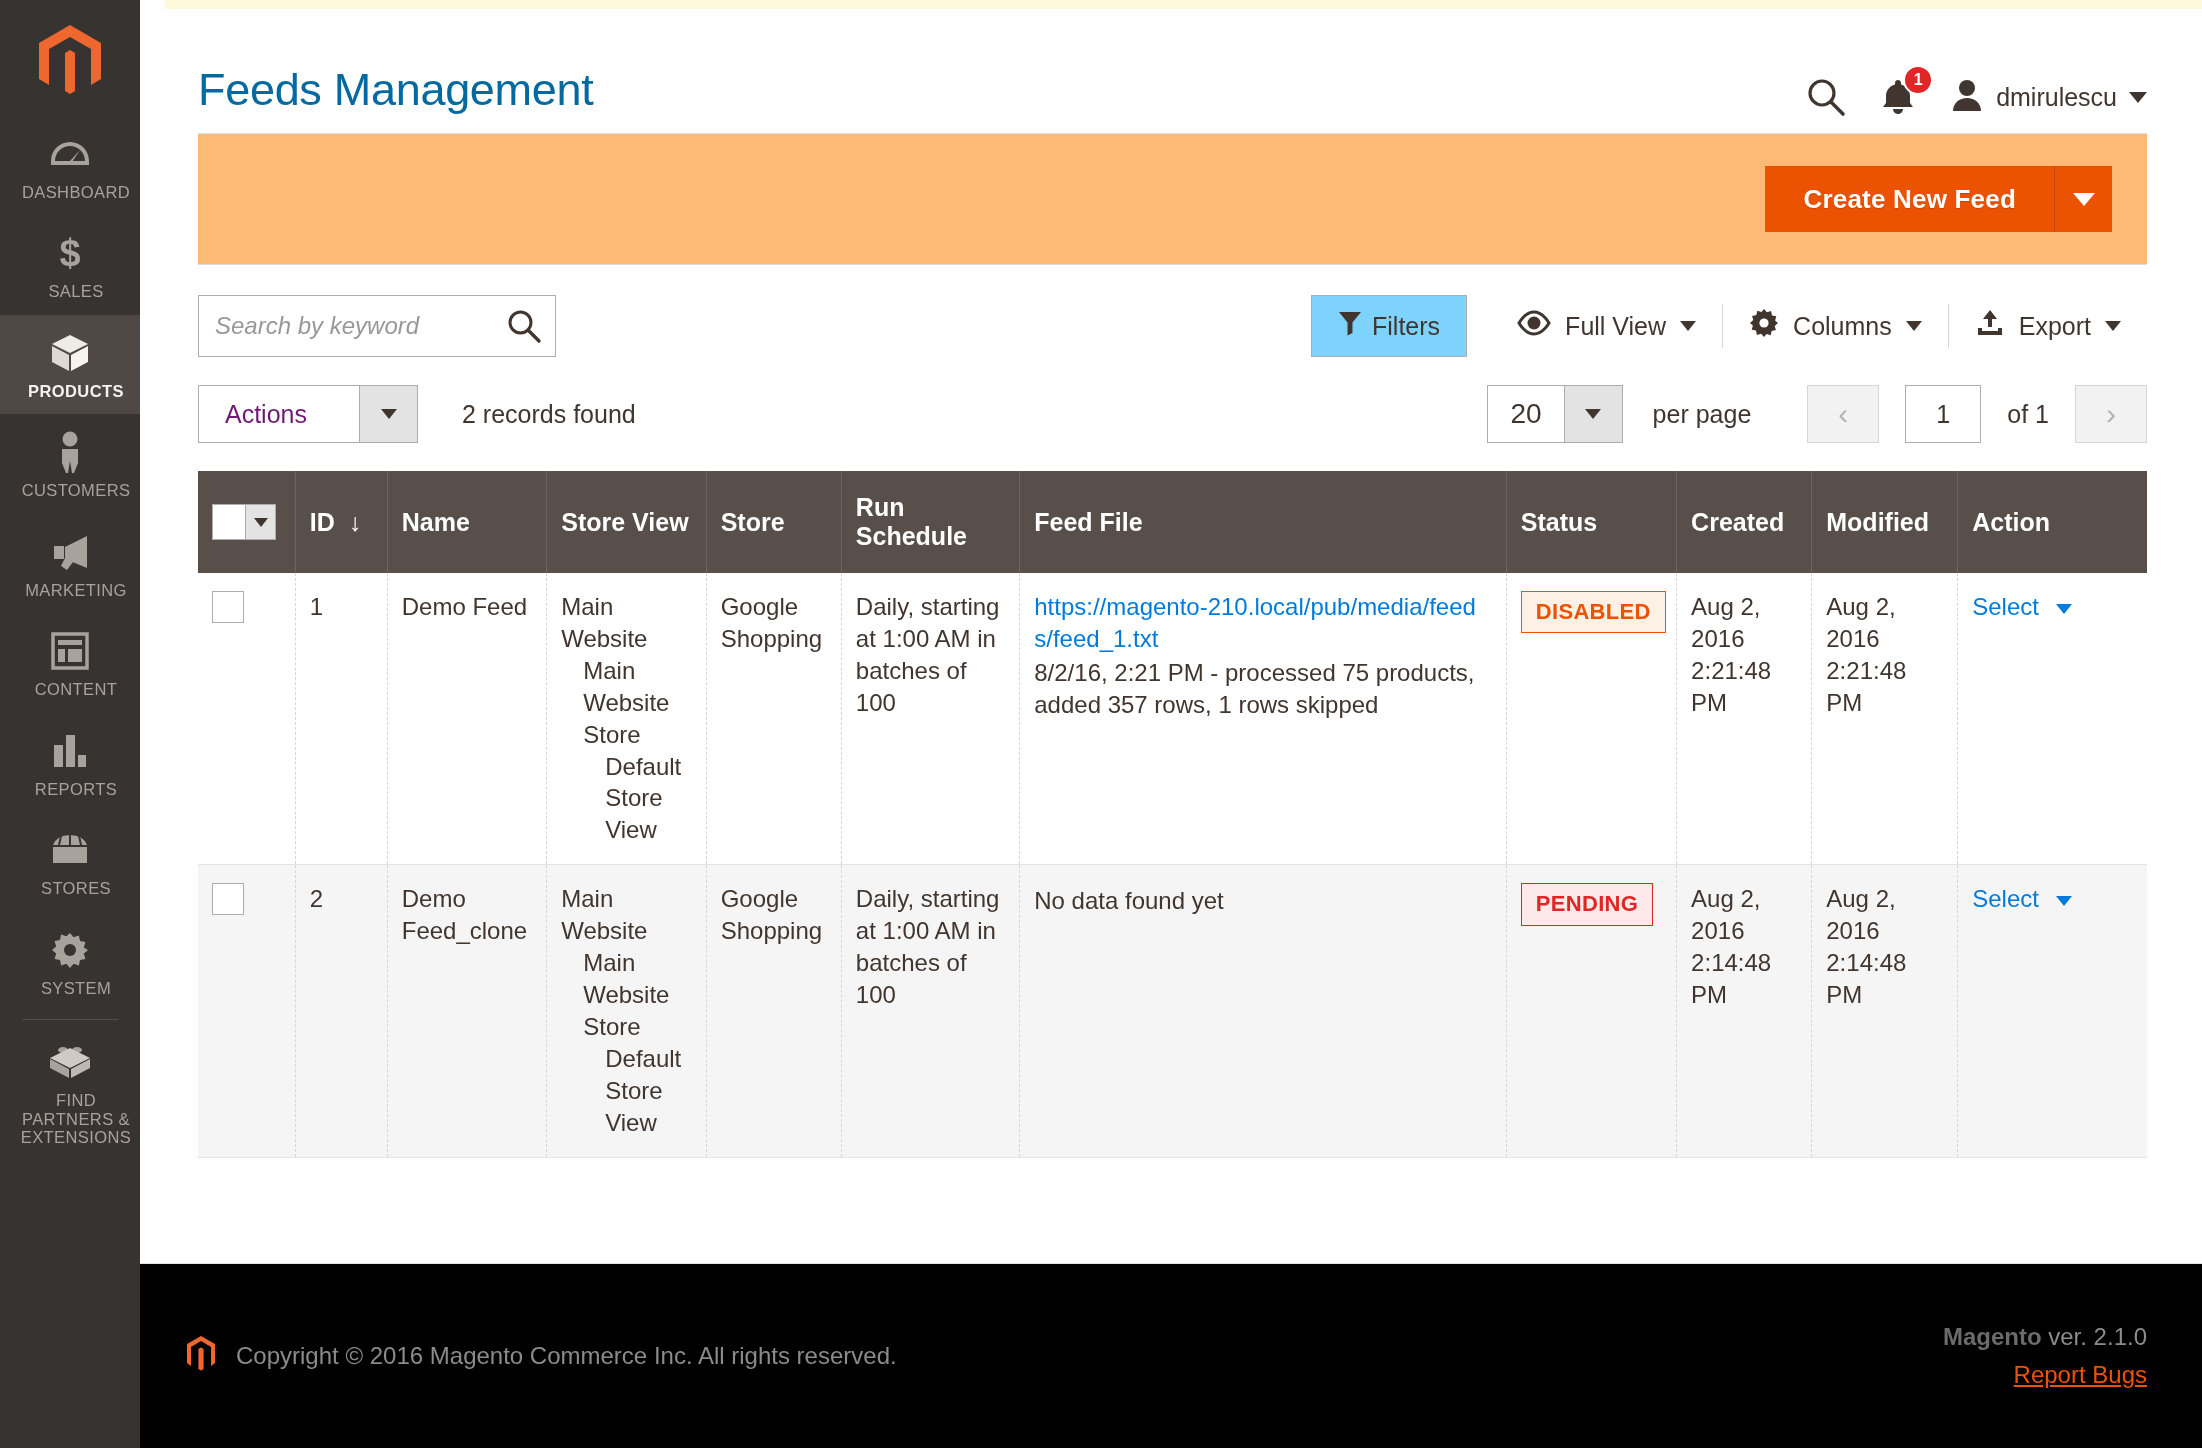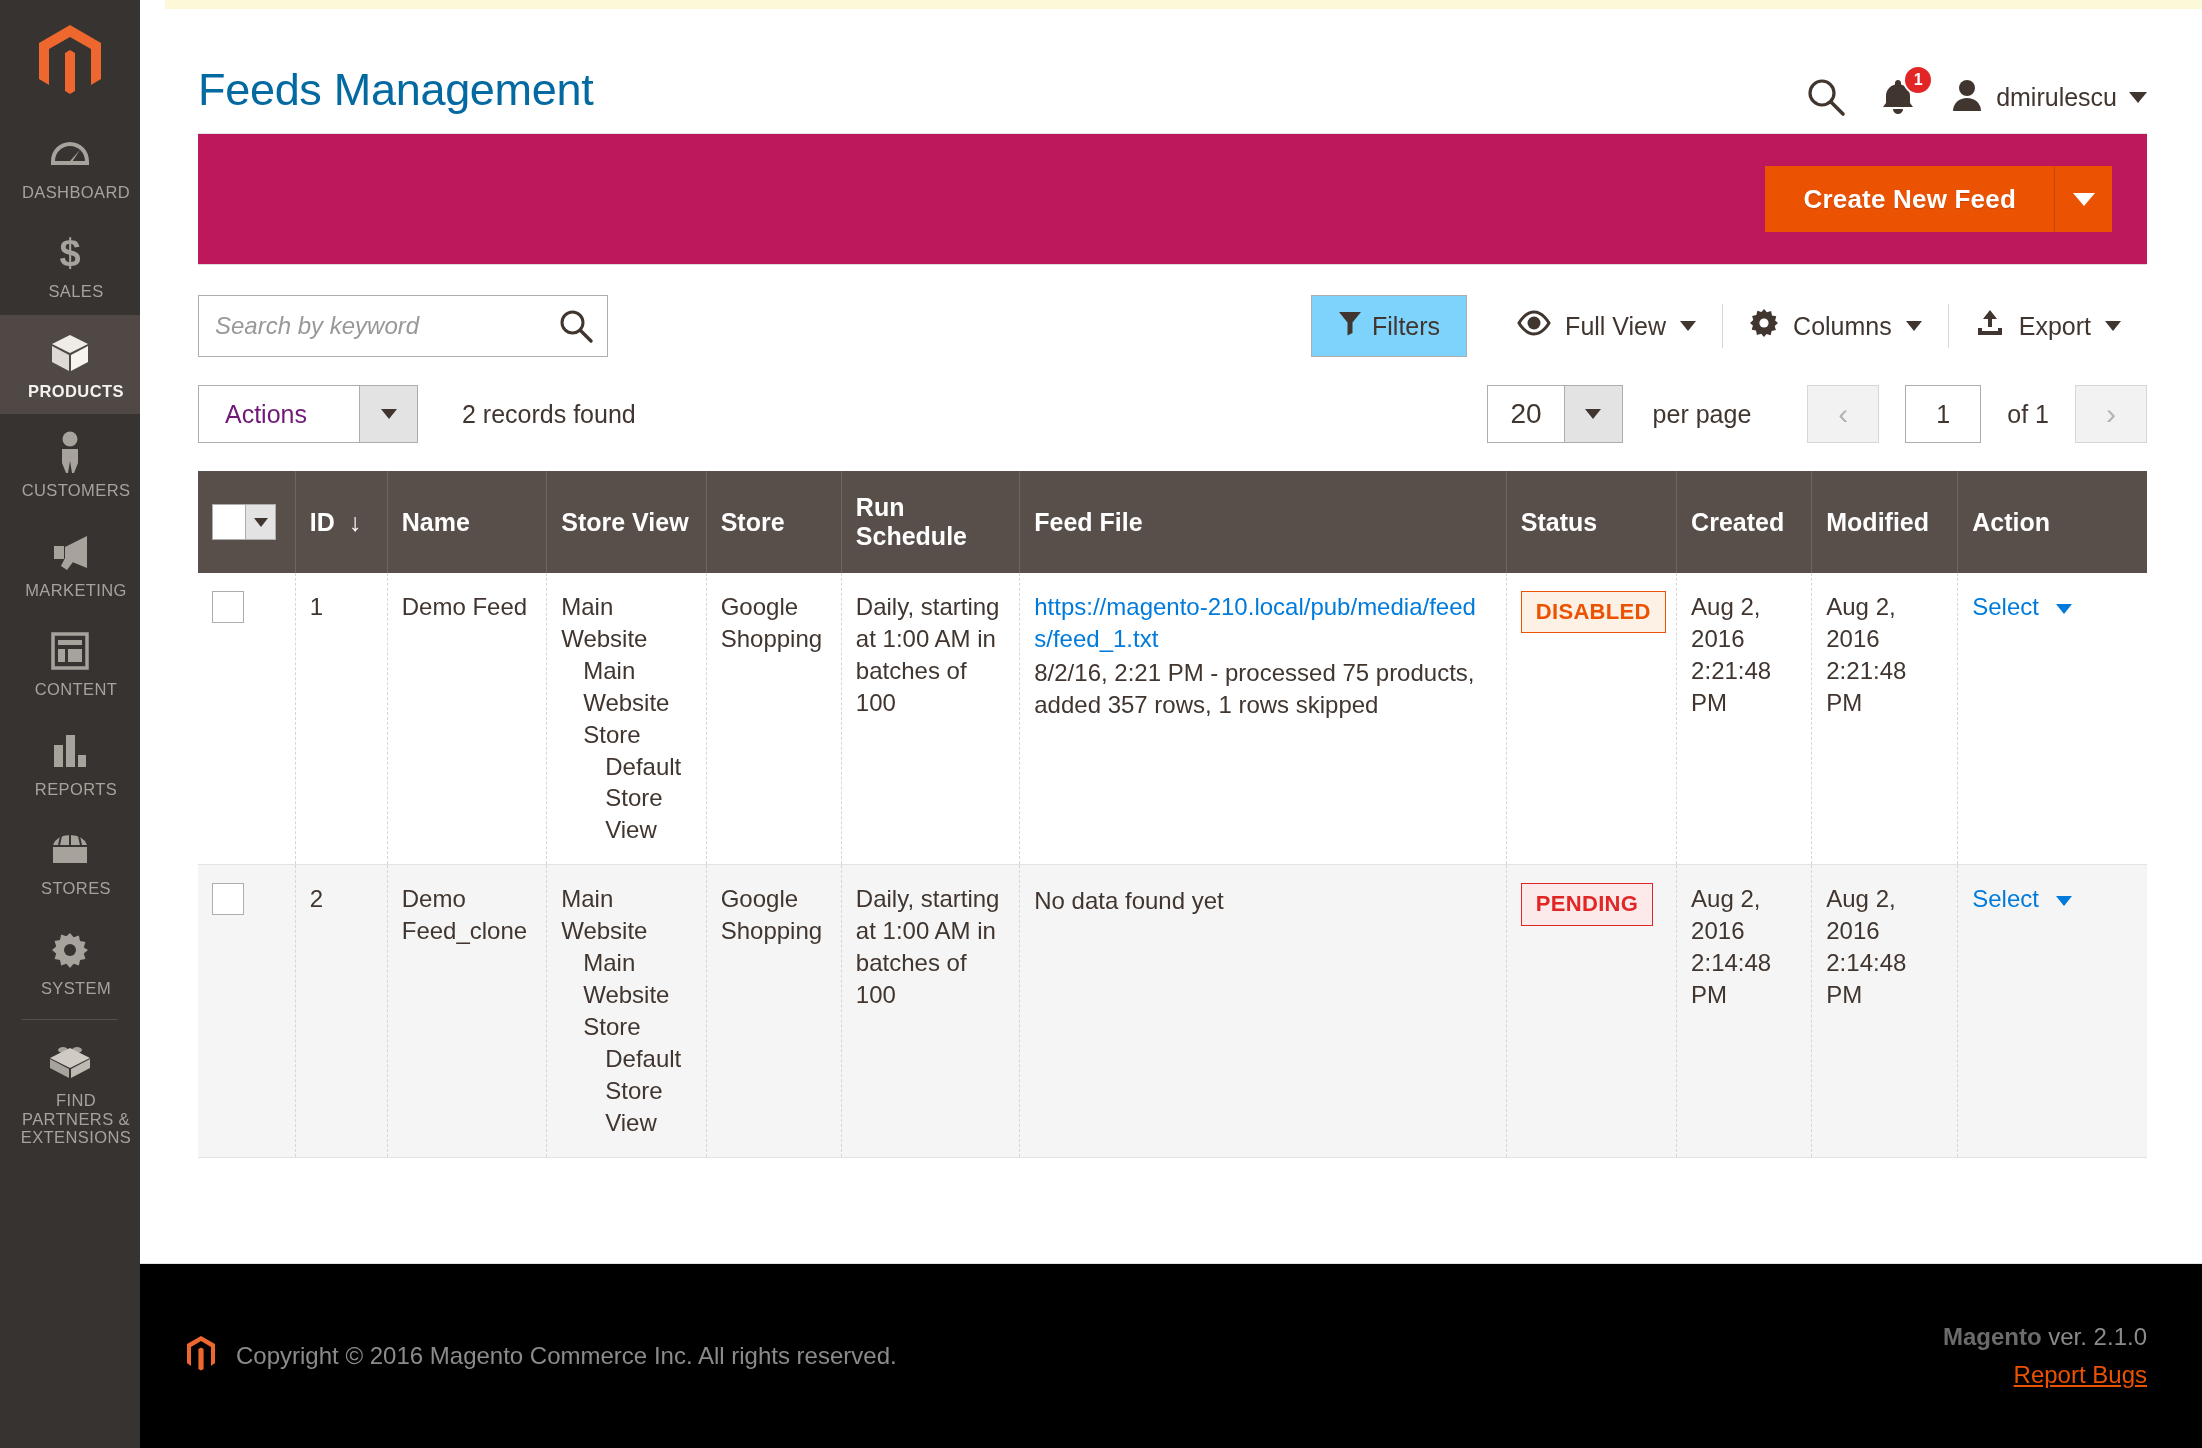--- a/index.html
+++ b/index.html
@@ -52,21 +52,21 @@
     display: flex; align-items: center; justify-content: center;
     border: 2px solid #fff;
   }
   .user-menu { display: flex; align-items: center; gap: 12px; cursor: pointer; }
   .user-name { font-size: 25px; color: #41362f; }
   .caret-dark { width: 0; height: 0; border-left: 9px solid transparent; border-right: 9px solid transparent; border-top: 11px solid #41362f; }
 
   
   .page-actions {
     margin: 4px 55px 0 58px;
-    background: #be185d; border-top: 1px solid #e3e3e3; border-bottom: 1px solid #dcdcdc;
+    background: #fdba74; border-top: 1px solid #e3e3e3; border-bottom: 1px solid #dcdcdc;
     height: 132px; display: flex; align-items: center; justify-content: flex-end;
     padding-right: 35px;
   }
   .btn-split { display: flex; height: 66px; }
   .btn-primary {
     background: #eb5202; color: #fff; border: none;
     font-size: 26px; font-weight: bold; padding: 0 38px; cursor: pointer;
     font-family: "Liberation Sans", sans-serif; letter-spacing: .2px;
     text-shadow: 0 1px 1px rgba(0,0,0,.18);
   }
@@ -74,21 +74,21 @@
     background: #eb5202; border: none; border-left: 1px solid #c94602;
     width: 58px; display: flex; align-items: center; justify-content: center; cursor: pointer;
   }
   .caret-white { width: 0; height: 0; border-left: 11px solid transparent; border-right: 11px solid transparent; border-top: 13px solid #fff; }
 
   
   .grid-toolbar {
     margin: 30px 55px 0 58px;
     display: flex; align-items: center; justify-content: space-between;
   }
-  .search-box { position: relative; width: 410px; }
+  .search-box { position: relative; width: 358px; }
   .search-box input {
     width: 100%; height: 62px; border: 1px solid #adadad; background: #fff;
     font-size: 24px; padding: 0 60px 0 16px; color: #41362f;
     font-family: "Liberation Sans", sans-serif;
   }
   .search-box input::placeholder { color: #989898; font-style: italic; }
   .search-icon-in { position: absolute; right: 14px; top: 13px; }
 
   .toolbar-right { display: flex; align-items: center; }
   .btn-filters {

